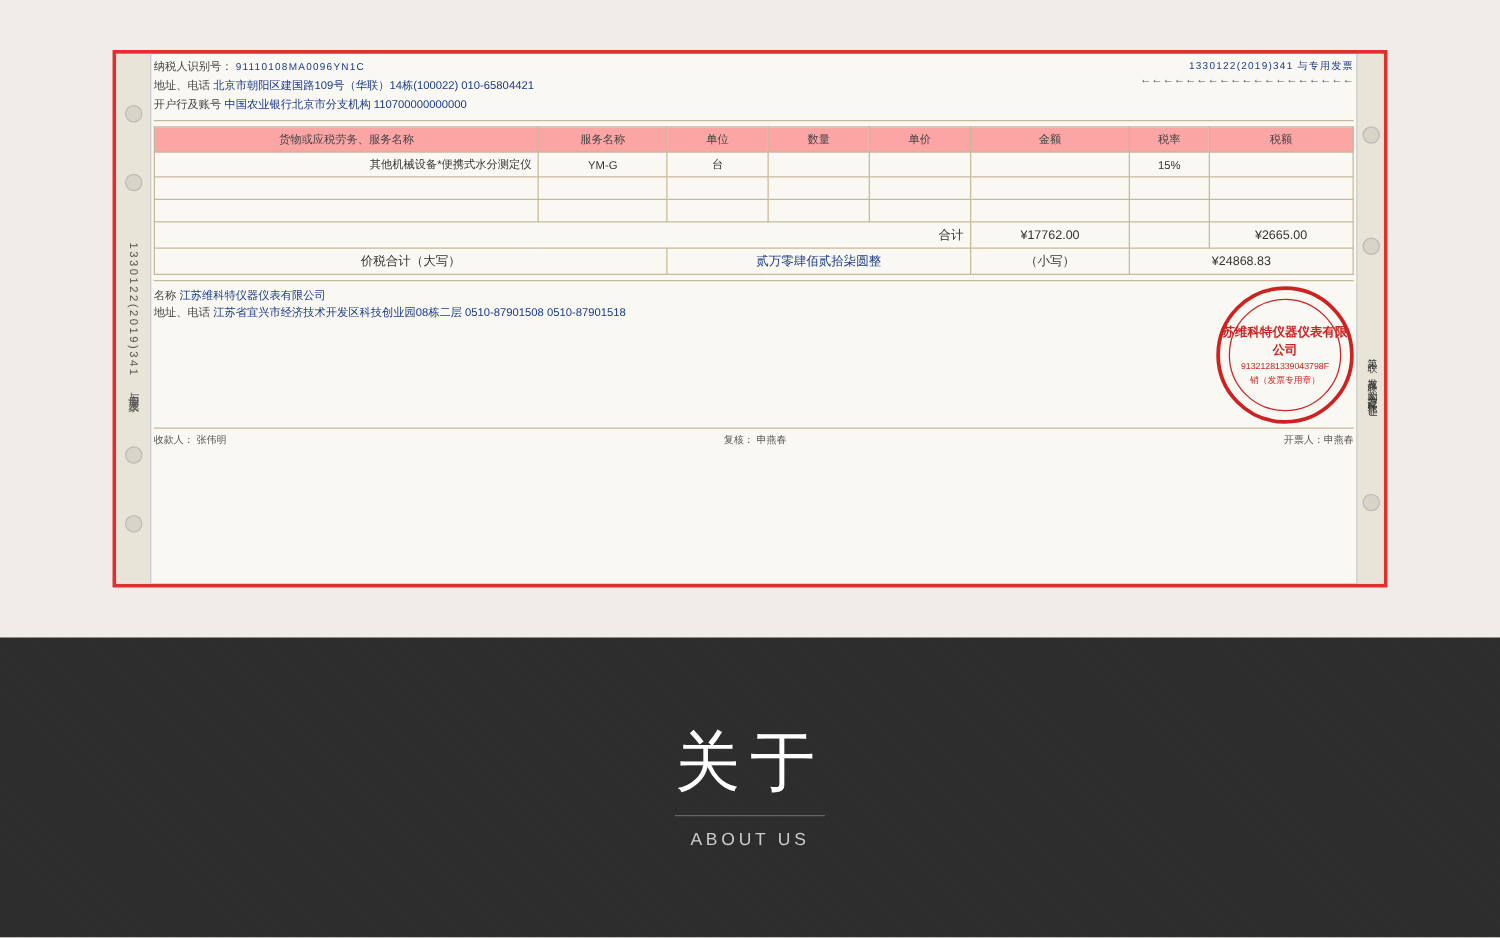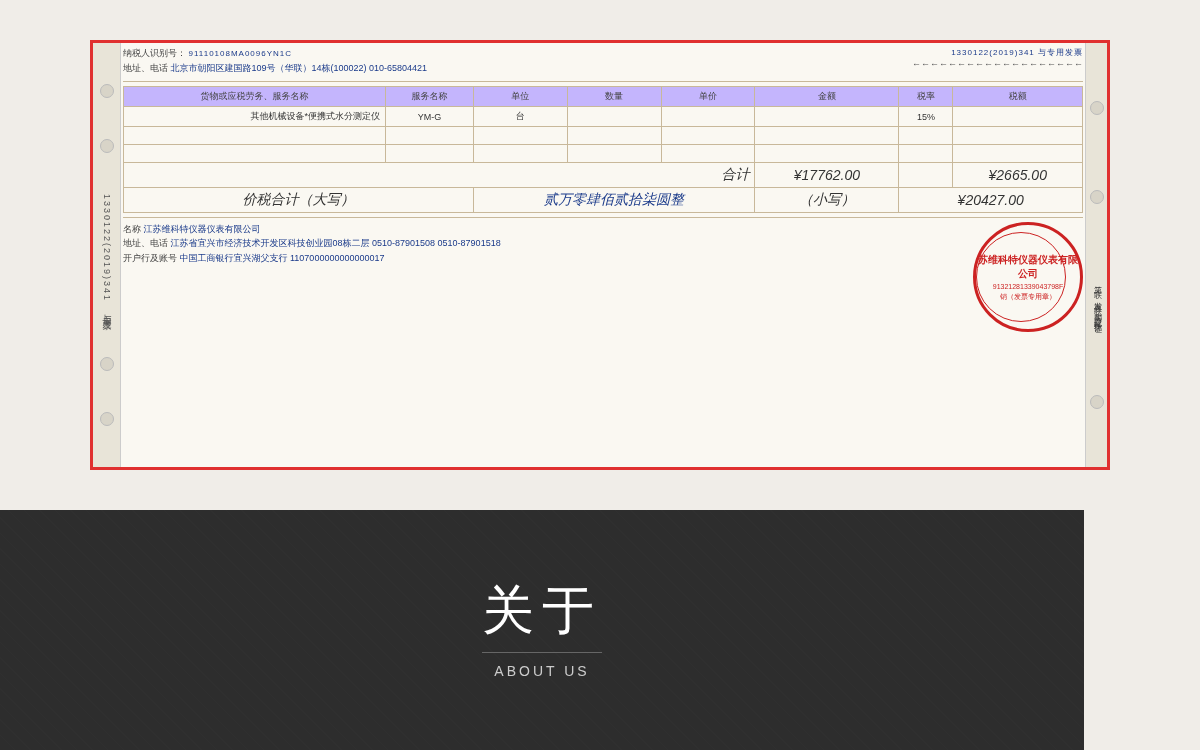--- a/index.html
+++ b/index.html
@@ -138,34 +138,33 @@
     }
 
     .invoice-table th, .invoice-table td {
       border: 1px solid #c8b89a;
       padding: 3px 5px;
       text-align: center;
       color: #333;
     }
 
     .invoice-table th {
-      background: #c4b5fd;
+      background: #fca5a5;
       color: #444;
       font-weight: normal;
     }
 
     .invoice-table td.left-align {
       text-align: right;
     }
 
     
     .total-row td {
-      font-size: 14px;
+      font-size: 10px;
       color: #333;
-      font-style: italic;
     }
 
     
     .seller-section {
       display: grid;
       grid-template-columns: 1fr auto;
       gap: 5px;
       margin-top: 4px;
       font-size: 9px;
       border-top: 1px solid #c8b89a;
@@ -183,20 +182,21 @@
     }
 
     
     .stamp {
       width: 110px;
       height: 110px;
       border: 3px solid #cc2222;
       border-radius: 50%;
       display: flex;
       flex-direction: column;
+      align-items: center;
       justify-content: center;
       text-align: center;
       position: relative;
       color: #cc2222;
     }
 
     .stamp-text-main {
       font-size: 10px;
       font-weight: bold;
       line-height: 1.4;
@@ -238,21 +238,21 @@
 
     
     .barcode-blue {
       font-size: 8px;
       color: #1a3a8a;
       letter-spacing: 1px;
     }
 
     
     .about-section {
-      width: 1084px;
+      width: 1200px;
       height: 240px;
       background: #2d2d2d;
       display: flex;
       flex-direction: column;
       align-items: center;
       justify-content: center;
       position: relative;
     }
 
     
@@ -325,20 +325,24 @@
       <div class="invoice-top-row">
         <div class="invoice-top-left">
           <div class="invoice-field">
             <span>纳税人识别号：</span>
             <span class="field-value barcode-blue">91110108MA0096YN1C</span>
           </div>
           <div class="invoice-field">
             <span>地址、电话</span>
             <span class="field-value">北京市朝阳区建国路109号（华联）14栋(100022) 010-65804421</span>
           </div>
+          <div class="invoice-field">
+            <span>开户行及账号</span>
+            <span class="field-value">中国农业银行北京市分支机构 110700000000000</span>
+          </div>
         </div>
         <div class="invoice-top-right">
           <div class="barcode-blue">1330122(2019)341 与专用发票</div>
           <div>←←←←←←←←←←←←←←←←←←←</div>
         </div>
       </div>
 
       <table class="invoice-table">
         <thead>
           <tr>
@@ -391,49 +395,56 @@
             </td>
             <td>¥17762.00</td>
             <td></td>
             <td>¥2665.00</td>
           </tr>
 
           <tr class="total-row">
             <td colspan="2">价税合计（大写）</td>
             <td colspan="3" style="color:#1a3a8a;">贰万零肆佰贰拾柒圆整</td>
             <td>（小写）</td>
-            <td colspan="2">¥20427.00</td>
+            <td colspan="2">¥24868.83</td>
           </tr>
         </tbody>
       </table>
 
       <div class="seller-section">
         <div class="seller-info">
           <div>
             <span>名称</span>
             <span class="field-value">江苏维科特仪器仪表有限公司</span>
           </div>
           <div>
             <span>地址、电话</span>
             <span class="field-value">江苏省宜兴市经济技术开发区科技创业园08栋二层 0510-87901508 0510-87901518</span>
           </div>
-          <div>
-            <span>开户行及账号</span>
-            <span class="field-value">中国工商银行宜兴湖父支行 1107000000000000017</span>
-          </div>
         </div>
 
         <div class="stamp">
           <div class="stamp-inner-ring"></div>
           <div class="stamp-text-main">苏维科特仪器仪表有限公司</div>
           <div class="stamp-text-sub">91321281339043798F</div>
           <div class="stamp-text-sub">销（发票专用章）</div>
         </div>
       </div>
 
+      <div class="signature-row">
+        <span>
+          <span>收款人：</span>
+          <span>张伟明</span>
+        </span>
+        <span>
+          <span>复核：</span>
+          <span>申燕春</span>
+        </span>
+        <span>开票人：申燕春</span>
+      </div>
 
     </div>
   </div>
 </div>
 
 <div class="about-section">
   <div class="about-chinese">
     <span>关于</span><br>
   </div>
   <div class="about-divider"></div>

